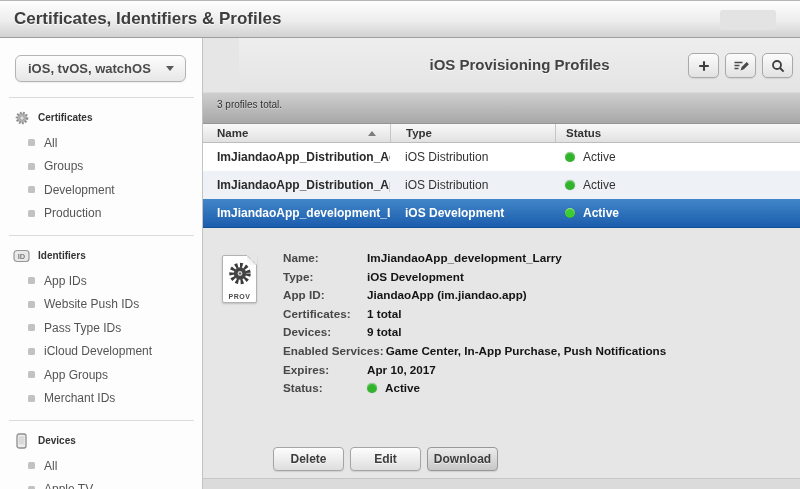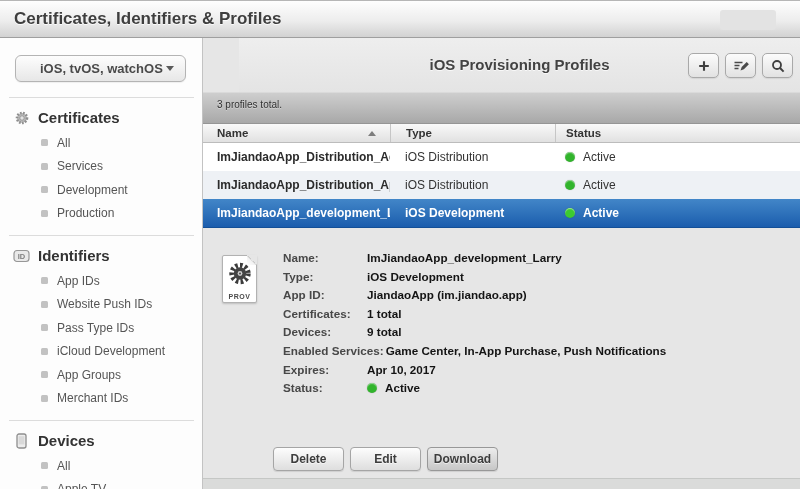--- a/index.html
+++ b/index.html
@@ -33,33 +33,33 @@
 
   
   .sidebar {
     width:203px; flex:0 0 203px; background:#fdfdfd;
     border-right:1px solid #c3c3c3; overflow:hidden; position:relative;
   }
   .platform-dropdown {
     margin:17px 16px 0 15px; height:27px; border:1px solid #b4b4b4; border-radius:6px;
     background:linear-gradient(#fdfdfd,#e7e7e7);
     display:flex; align-items:center; justify-content:space-between;
-    padding:0 11px 0 24px; cursor:default;
+    padding:0 11px 0 12px; cursor:default;
     box-shadow:0 1px 1px rgba(0,0,0,.06);
   }
   .platform-dropdown .dd-label { font-size:13px; font-weight:bold; color:#4a4a4a; }
   .dd-arrow {
     width:0; height:0; border-left:4.5px solid transparent; border-right:4.5px solid transparent;
     border-top:5px solid #5a5a5a;
   }
   .side-divider { border-top:1px solid #dcdcdc; margin:15px 8px 0 9px; }
   .section-header { display:flex; align-items:center; gap:8px; padding:11px 0 5px 13px; }
-  .section-header .sec-label { font-size:15px; font-weight:bold; color:#333; }
+  .section-header .sec-label { font-size:10px; font-weight:bold; color:#333; }
   .sec-icon { width:17px; height:17px; display:flex; align-items:center; justify-content:center; }
-  .side-item { display:flex; align-items:center; height:23.5px; padding-left:41px; cursor:pointer; }
+  .side-item { display:flex; align-items:center; height:23.5px; padding-left:28px; cursor:pointer; }
   .side-item .bullet { width:7px; height:7px; background:#c2c2c2; border-radius:1.5px; margin-right:9px; flex:0 0 7px; }
   .side-item .item-label { font-size:12px; color:#555; }
 
   
   .main { flex:1; display:flex; flex-direction:column; background:#e6e6e6; min-width:0; }
   .main-header {
     height:54px; flex:0 0 54px; position:relative;
     background:linear-gradient(#eeeeee,#e4e4e4);
     margin-left:36px;
   }
@@ -177,21 +177,21 @@
           </svg>
         </span>
         <span class="sec-label">Certificates</span>
       </div>
       <div class="side-item">
         <span class="bullet"></span>
         <span class="item-label">All</span>
       </div>
       <div class="side-item">
         <span class="bullet"></span>
-        <span class="item-label">Services</span>
+        <span class="item-label">Groups</span>
       </div>
       <div class="side-item">
         <span class="bullet"></span>
         <span class="item-label">Development</span>
       </div>
       <div class="side-item">
         <span class="bullet"></span>
         <span class="item-label">Production</span>
       </div>
 

